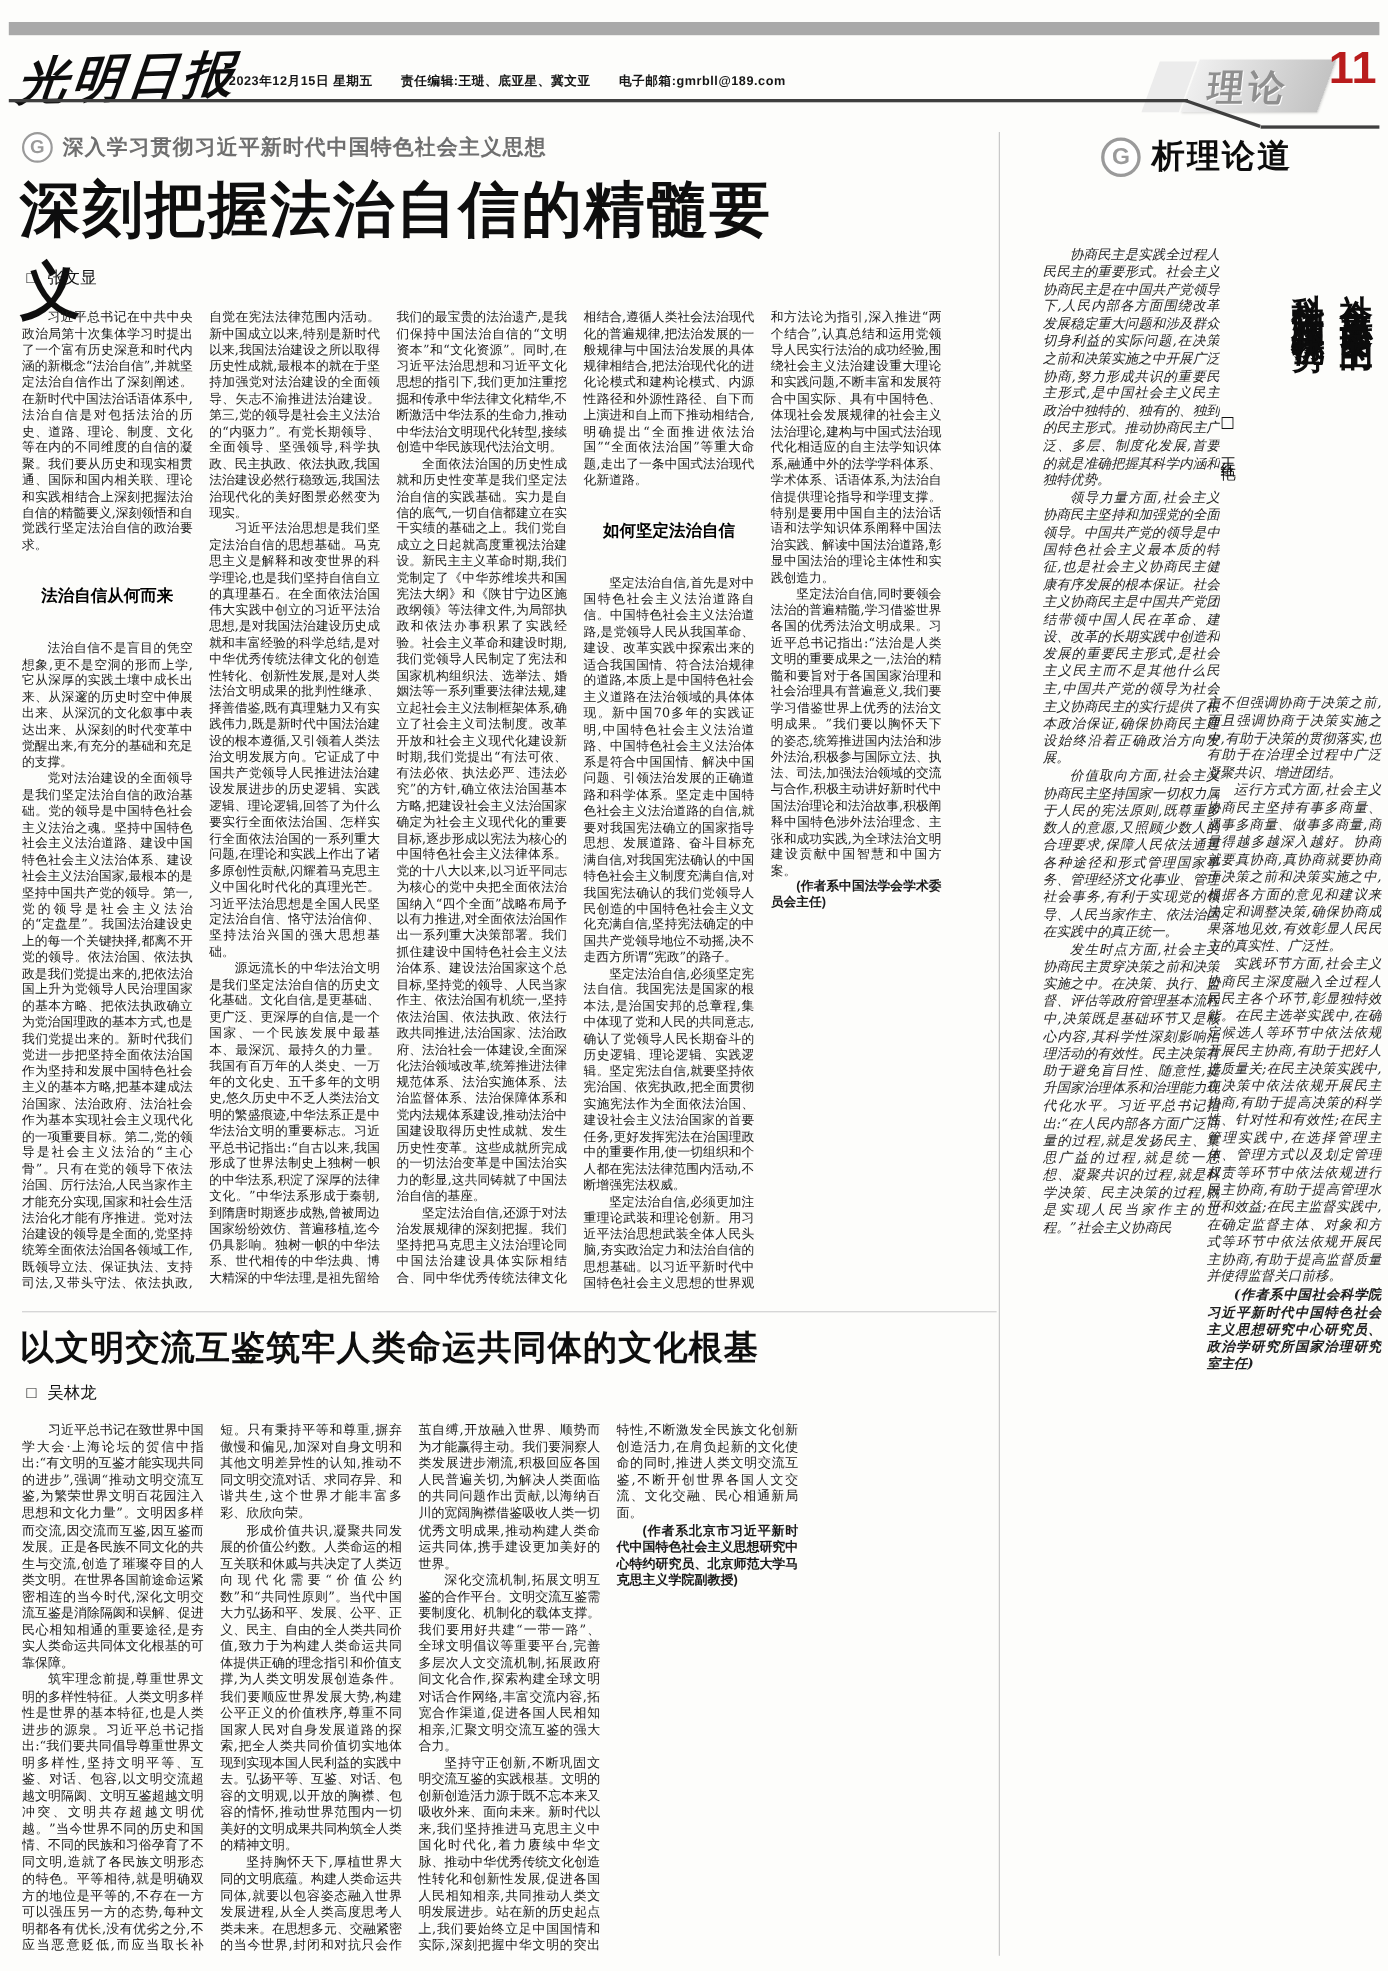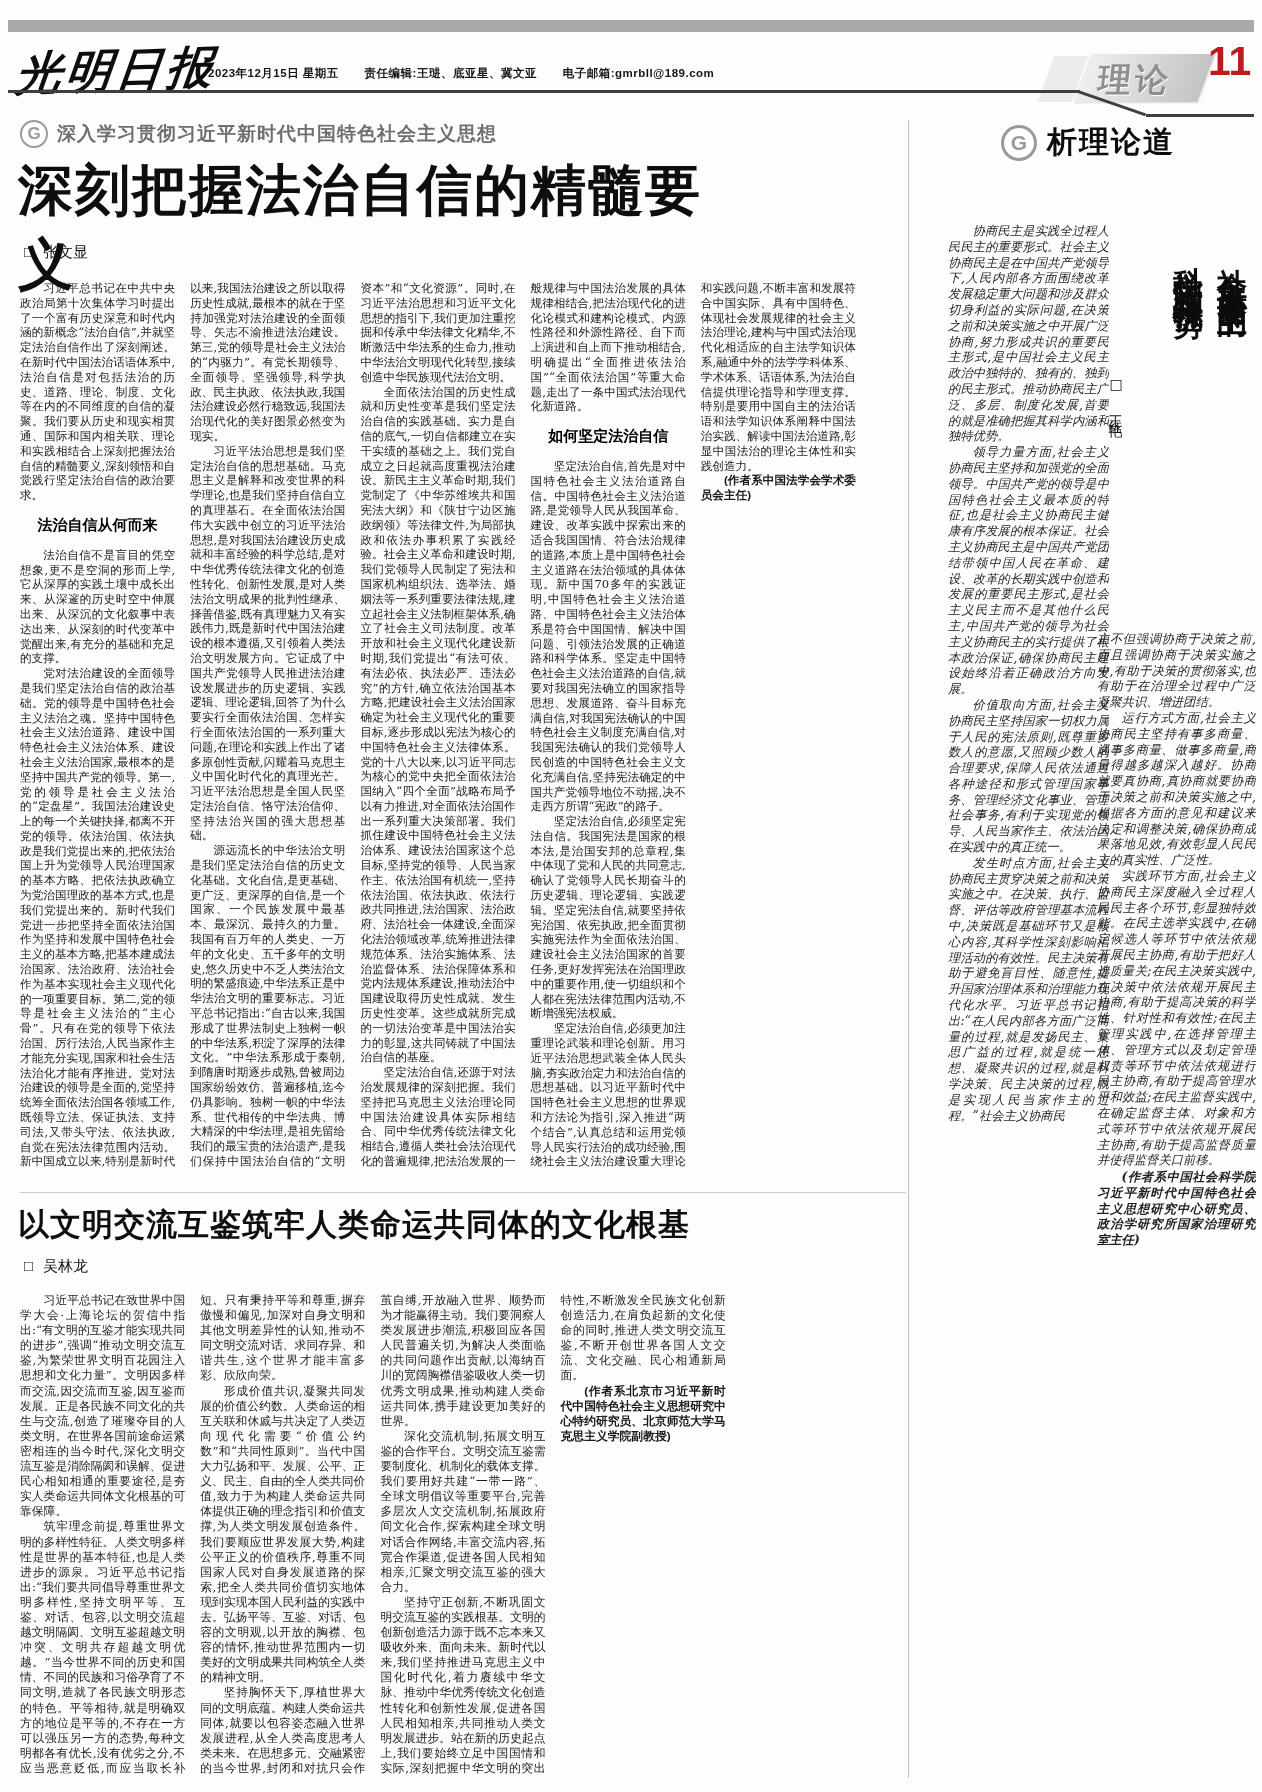--- a/index.html
+++ b/index.html
@@ -33,21 +33,21 @@
   .kicker{left:20px;top:120px;display:flex;align-items:center;gap:9px;}
   .kicker .gicon{width:24px;height:24px;font-size:17px;}
   .kicker-text{font-size:19px;font-weight:bold;color:#6f6f6f;font-family:"Liberation Sans",sans-serif;letter-spacing:1px;}
   .headline1{left:18px;top:154px;width:690px;font-size:55px;font-weight:900;letter-spacing:2px;color:#0e0e0e;}
   .byline{font-size:15px;color:#111;font-family:Liberation Mono, monospace;}
   .byline .sq{margin-right:10px;}
   .byline1{left:24px;top:243px;}
   
   .cols{text-align:justify;overflow:hidden;column-fill:auto;}
   .cols p{margin:0;text-indent:2em;}
-  .cols h3{font-size:15px;font-weight:bold;text-align:center;margin:15px 0;
+  .cols h3{font-size:15px;font-weight:bold;text-align:center;margin:32px 0;
            font-family:"Liberation Sans",sans-serif;color:#000;}
   .cols p.note{font-weight:bold;font-family:"Liberation Sans",sans-serif;}
   .main-cols{left:20px;top:281px;width:836px;height:899px;column-count:5;column-gap:15px;
              font-size:11.6px;line-height:14.8px;}
   
   .div-v{left:908px;top:120px;width:1px;height:1658px;background:#c4c4c4;}
   .div-h{left:20px;top:1192px;width:886px;height:1px;background:#cccccc;}
   
   .headline2{left:18px;top:1204px;width:720px;font-size:31px;font-weight:900;letter-spacing:1px;color:#0e0e0e;}
   .byline2{left:24px;top:1257px;}
@@ -103,20 +103,21 @@
       <p class="p">法治自信不是盲目的凭空想象,更不是空洞的形而上学,它从深厚的实践土壤中成长出来、从深邃的历史时空中伸展出来、从深沉的文化叙事中表达出来、从深刻的时代变革中觉醒出来,有充分的基础和充足的支撑。</p>
       <p class="p">党对法治建设的全面领导是我们坚定法治自信的政治基础。党的领导是中国特色社会主义法治之魂。坚持中国特色社会主义法治道路、建设中国特色社会主义法治体系、建设社会主义法治国家,最根本的是坚持中国共产党的领导。第一,党的领导是社会主义法治的“定盘星”。我国法治建设史上的每一个关键抉择,都离不开党的领导。依法治国、依法执政是我们党提出来的,把依法治国上升为党领导人民治理国家的基本方略、把依法执政确立为党治国理政的基本方式,也是我们党提出来的。新时代我们党进一步把坚持全面依法治国作为坚持和发展中国特色社会主义的基本方略,把基本建成法治国家、法治政府、法治社会作为基本实现社会主义现代化的一项重要目标。第二,党的领导是社会主义法治的“主心骨”。只有在党的领导下依法治国、厉行法治,人民当家作主才能充分实现,国家和社会生活法治化才能有序推进。党对法治建设的领导是全面的,党坚持统筹全面依法治国各领域工作,既领导立法、保证执法、支持司法,又带头守法、依法执政,自觉在宪法法律范围内活动。新中国成立以来,特别是新时代以来,我国法治建设之所以取得历史性成就,最根本的就在于坚持加强党对法治建设的全面领导、矢志不渝推进法治建设。第三,党的领导是社会主义法治的“内驱力”。有党长期领导、全面领导、坚强领导,科学执政、民主执政、依法执政,我国法治建设必然行稳致远,我国法治现代化的美好图景必然变为现实。</p>
       <p class="p">习近平法治思想是我们坚定法治自信的思想基础。马克思主义是解释和改变世界的科学理论,也是我们坚持自信自立的真理基石。在全面依法治国伟大实践中创立的习近平法治思想,是对我国法治建设历史成就和丰富经验的科学总结,是对中华优秀传统法律文化的创造性转化、创新性发展,是对人类法治文明成果的批判性继承、择善借鉴,既有真理魅力又有实践伟力,既是新时代中国法治建设的根本遵循,又引领着人类法治文明发展方向。它证成了中国共产党领导人民推进法治建设发展进步的历史逻辑、实践逻辑、理论逻辑,回答了为什么要实行全面依法治国、怎样实行全面依法治国的一系列重大问题,在理论和实践上作出了诸多原创性贡献,闪耀着马克思主义中国化时代化的真理光芒。习近平法治思想是全国人民坚定法治自信、恪守法治信仰、坚持法治兴国的强大思想基础。</p>
       <p class="p">源远流长的中华法治文明是我们坚定法治自信的历史文化基础。文化自信,是更基础、更广泛、更深厚的自信,是一个国家、一个民族发展中最基本、最深沉、最持久的力量。我国有百万年的人类史、一万年的文化史、五千多年的文明史,悠久历史中不乏人类法治文明的繁盛痕迹,中华法系正是中华法治文明的重要标志。习近平总书记指出:“自古以来,我国形成了世界法制史上独树一帜的中华法系,积淀了深厚的法律文化。”中华法系形成于秦朝,到隋唐时期逐步成熟,曾被周边国家纷纷效仿、普遍移植,迄今仍具影响。独树一帜的中华法系、世代相传的中华法典、博大精深的中华法理,是祖先留给我们的最宝贵的法治遗产,是我们保持中国法治自信的“文明资本”和“文化资源”。同时,在习近平法治思想和习近平文化思想的指引下,我们更加注重挖掘和传承中华法律文化精华,不断激活中华法系的生命力,推动中华法治文明现代化转型,接续创造中华民族现代法治文明。</p>
       <p class="p">全面依法治国的历史性成就和历史性变革是我们坚定法治自信的实践基础。实力是自信的底气,一切自信都建立在实干实绩的基础之上。我们党自成立之日起就高度重视法治建设。新民主主义革命时期,我们党制定了《中华苏维埃共和国宪法大纲》和《陕甘宁边区施政纲领》等法律文件,为局部执政和依法办事积累了实践经验。社会主义革命和建设时期,我们党领导人民制定了宪法和国家机构组织法、选举法、婚姻法等一系列重要法律法规,建立起社会主义法制框架体系,确立了社会主义司法制度。改革开放和社会主义现代化建设新时期,我们党提出“有法可依、有法必依、执法必严、违法必究”的方针,确立依法治国基本方略,把建设社会主义法治国家确定为社会主义现代化的重要目标,逐步形成以宪法为核心的中国特色社会主义法律体系。党的十八大以来,以习近平同志为核心的党中央把全面依法治国纳入“四个全面”战略布局予以有力推进,对全面依法治国作出一系列重大决策部署。我们抓住建设中国特色社会主义法治体系、建设法治国家这个总目标,坚持党的领导、人民当家作主、依法治国有机统一,坚持依法治国、依法执政、依法行政共同推进,法治国家、法治政府、法治社会一体建设,全面深化法治领域改革,统筹推进法律规范体系、法治实施体系、法治监督体系、法治保障体系和党内法规体系建设,推动法治中国建设取得历史性成就、发生历史性变革。这些成就所完成的一切法治变革是中国法治实力的彰显,这共同铸就了中国法治自信的基座。</p>
       <p class="p">坚定法治自信,还源于对法治发展规律的深刻把握。我们坚持把马克思主义法治理论同中国法治建设具体实际相结合、同中华优秀传统法律文化相结合,遵循人类社会法治现代化的普遍规律,把法治发展的一般规律与中国法治发展的具体规律相结合,把法治现代化的进化论模式和建构论模式、内源性路径和外源性路径、自下而上演进和自上而下推动相结合,明确提出“全面推进依法治国”“全面依法治国”等重大命题,走出了一条中国式法治现代化新道路。</p>
       <h3>如何坚定法治自信</h3>
       <p class="p">坚定法治自信,首先是对中国特色社会主义法治道路自信。中国特色社会主义法治道路,是党领导人民从我国革命、建设、改革实践中探索出来的适合我国国情、符合法治规律的道路,本质上是中国特色社会主义道路在法治领域的具体体现。新中国70多年的实践证明,中国特色社会主义法治道路、中国特色社会主义法治体系是符合中国国情、解决中国问题、引领法治发展的正确道路和科学体系。坚定走中国特色社会主义法治道路的自信,就要对我国宪法确立的国家指导思想、发展道路、奋斗目标充满自信,对我国宪法确认的中国特色社会主义制度充满自信,对我国宪法确认的我们党领导人民创造的中国特色社会主义文化充满自信,坚持宪法确定的中国共产党领导地位不动摇,决不走西方所谓“宪政”的路子。</p>
       <p class="p">坚定法治自信,必须坚定宪法自信。我国宪法是国家的根本法,是治国安邦的总章程,集中体现了党和人民的共同意志,确认了党领导人民长期奋斗的历史逻辑、理论逻辑、实践逻辑。坚定宪法自信,就要坚持依宪治国、依宪执政,把全面贯彻实施宪法作为全面依法治国、建设社会主义法治国家的首要任务,更好发挥宪法在治国理政中的重要作用,使一切组织和个人都在宪法法律范围内活动,不断增强宪法权威。</p>
       <p class="p">坚定法治自信,必须更加注重理论武装和理论创新。用习近平法治思想武装全体人民头脑,夯实政治定力和法治自信的思想基础。以习近平新时代中国特色社会主义思想的世界观和方法论为指引,深入推进“两个结合”,认真总结和运用党领导人民实行法治的成功经验,围绕社会主义法治建设重大理论和实践问题,不断丰富和发展符合中国实际、具有中国特色、体现社会发展规律的社会主义法治理论,建构与中国式法治现代化相适应的自主法学知识体系,融通中外的法学学科体系、学术体系、话语体系,为法治自信提供理论指导和学理支撑。特别是要用中国自主的法治话语和法学知识体系阐释中国法治实践、解读中国法治道路,彰显中国法治的理论主体性和实践创造力。</p>
+      <p class="p">坚定法治自信,同时要领会法治的普遍精髓,学习借鉴世界各国的优秀法治文明成果。习近平总书记指出:“法治是人类文明的重要成果之一,法治的精髓和要旨对于各国国家治理和社会治理具有普遍意义,我们要学习借鉴世界上优秀的法治文明成果。”我们要以胸怀天下的姿态,统筹推进国内法治和涉外法治,积极参与国际立法、执法、司法,加强法治领域的交流与合作,积极主动讲好新时代中国法治理论和法治故事,积极阐释中国特色涉外法治理念、主张和成功实践,为全球法治文明建设贡献中国智慧和中国方案。</p>
       <p class="note">(作者系中国法学会学术委员会主任)</p>
     </div>
 
   <div class="abs div-v"></div>
   <div class="abs div-h"></div>
 
   <h2 class="abs headline2" style="margin:0;">以文明交流互鉴筑牢人类命运共同体的文化根基</h2>
   <div class="abs byline byline2">
     <span class="sq">□</span><span>吴林龙</span>
   </div>

